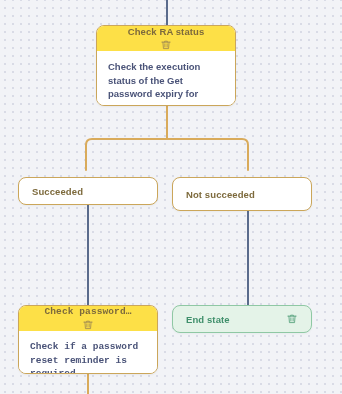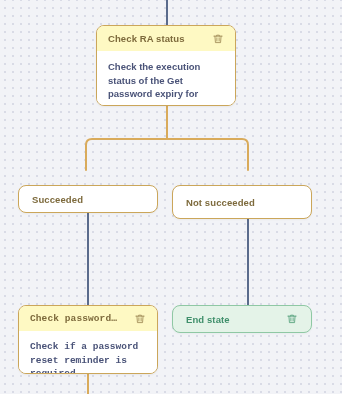--- a/index.html
+++ b/index.html
@@ -58,23 +58,24 @@
   
   .node-action {
     border: 1.3px solid #cba65a;
     background: #ffffff;
     box-shadow: 0 1px 2px rgba(80,70,30,0.06);
   }
   .node-action .node-head {
     display: flex;
     align-items: center;
     justify-content: space-between;
-    background: #fef9c3;
+    background: #fde047;
     padding: 0 11px;
     height: 25px;
+    flex-direction: column;
   }
   .node-action .node-title {
     font-size: 9.5px;
     font-weight: bold;
     color: #7d6a3c;
     letter-spacing: 0.1px;
     white-space: nowrap;
     overflow: hidden;
   }
   .node-action .node-body {
@@ -87,21 +88,20 @@
   }
 
   
   .node-cond {
     border: 1.3px solid #cba65a;
     background: #ffffff;
     display: flex;
     align-items: center;
     padding: 0 13px;
     box-shadow: 0 1px 2px rgba(80,70,30,0.05);
-    margin-top: 8px;
   }
   .node-cond .cond-label {
     font-size: 9.5px;
     font-weight: bold;
     color: #7d6a3c;
     letter-spacing: 0.1px;
   }
 
   
   .node-end {

